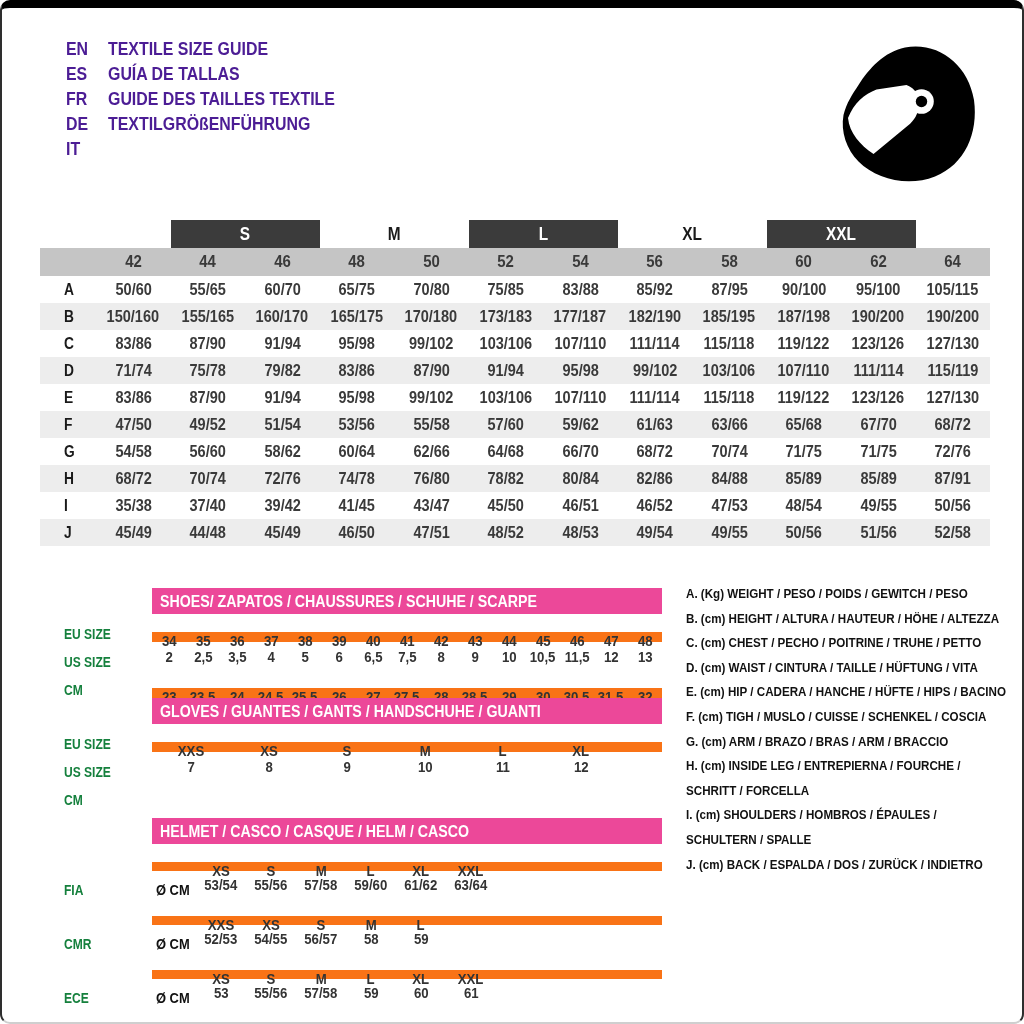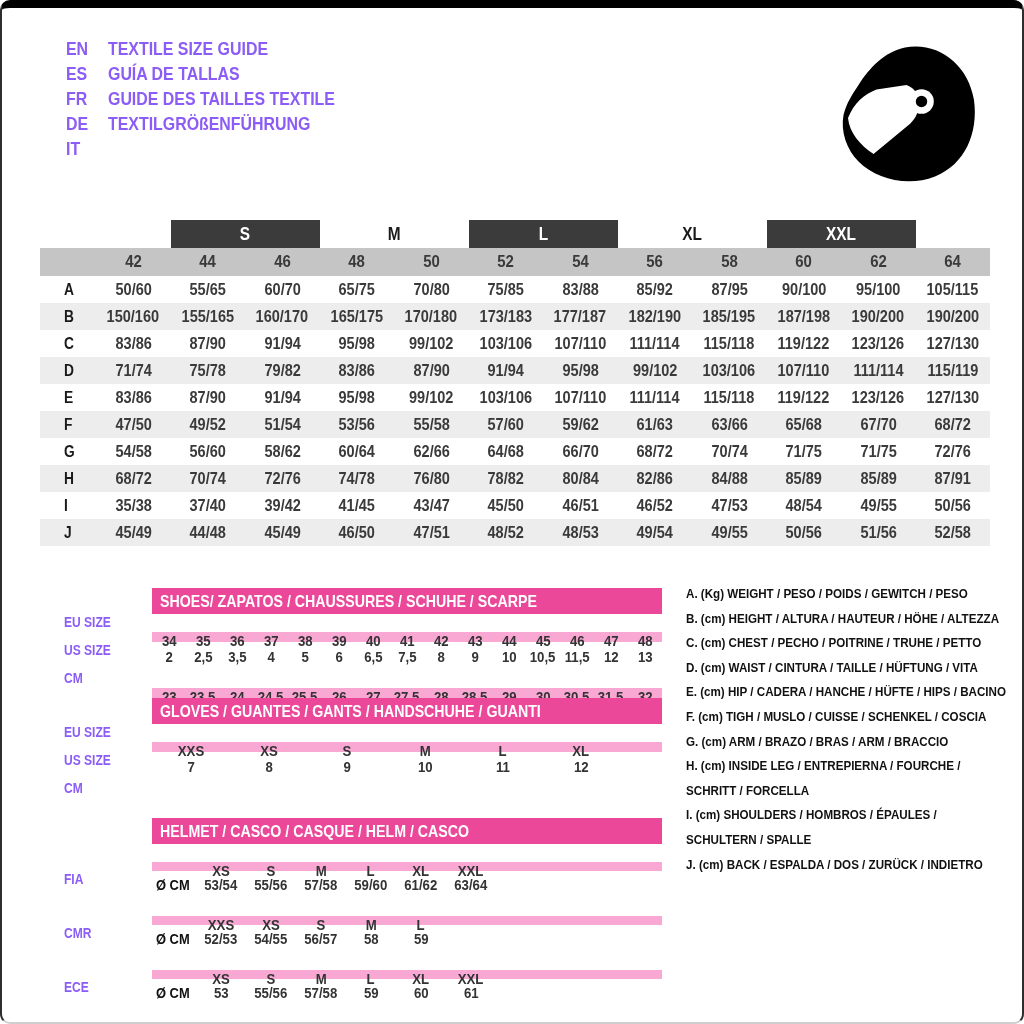--- a/index.html
+++ b/index.html
@@ -7,21 +7,21 @@
     position:relative;width:1024px;height:1024px;background:#fff;
     font-family:"Liberation Sans",sans-serif;font-weight:bold;color:#222;
     box-sizing:border-box;border:2px solid #2e2e2e;border-top:8px solid #000;
     border-bottom:2px solid #cfcfcf;border-radius:10px;overflow:hidden;
   }
   .cond{display:inline-block;transform:scaleX(.86);transform-origin:0 50%;white-space:nowrap;}
   .cndc{display:inline-block;transform:scaleX(.88);white-space:nowrap;}
 
   
   .langs{position:absolute;left:64px;top:28px;}
-  .lrow{display:flex;height:25px;align-items:center;font-size:18.5px;color:#8b5cf6;}
+  .lrow{display:flex;height:25px;align-items:center;font-size:18.5px;color:#4c1d95;}
   .lcode{width:42px;}
 
   
   .helmet-logo{position:absolute;left:834px;top:32px;width:150px;height:150px;}
 
   
   .maintbl{position:absolute;left:38px;top:212px;width:950px;}
   .grid13{display:grid;grid-template-columns:56px repeat(12,1fr);}
   .szrow{height:28px;}
   .szbar{grid-row:1;display:flex;align-items:center;justify-content:center;font-size:17.5px;}
@@ -34,28 +34,28 @@
   .numrow .c{font-size:17px;color:#3a3a3a;}
   .rl{display:flex;align-items:center;padding-left:24px;font-size:16px;color:#1a1a1a;}
 
   
   .btable{position:absolute;left:38px;width:622px;}
   #shoes{top:580px;} #gloves{top:690px;} #helmet{top:810px;}
   .tbar{margin-left:112px;width:510px;height:26px;background:#ec4899;color:#fff;
         display:flex;align-items:center;padding-left:8px;box-sizing:border-box;font-size:16.5px;}
   .srow{display:flex;height:28px;}
   #helmet .srow{height:27px;}
-  .slab{width:112px;display:flex;align-items:flex-start;padding-left:24px;box-sizing:border-box;font-size:14px;color:#8b5cf6;}
+  .slab{width:112px;display:flex;align-items:flex-end;padding-left:24px;box-sizing:border-box;font-size:14px;color:#15803d;}
   .scells{width:510px;display:grid;}
-  .scells.shaded{background:#f9a8d4;margin-top:18px;}
+  .scells.shaded{background:#f97316;margin-top:18px;}
   #shoes .scells{grid-template-columns:repeat(15,1fr);}
   #gloves .scells{grid-template-columns:repeat(6,78px) 1fr;}
   #helmet .scells{grid-template-columns:44px repeat(6,50px) 1fr;}
   .sc{display:flex;align-items:center;justify-content:center;font-size:15px;color:#333;}
-  .sc.unit{justify-content:flex-start;padding-left:4px;color:#111;}
+  .sc.unit{justify-content:flex-start;padding-left:4px;color:#111;align-items:flex-end;}
 
   
   .legend{position:absolute;left:684px;top:574px;font-size:13.5px;line-height:24.6px;color:#111;}
   .litem div{white-space:nowrap;}
 </style>
 </head>
 <body>
 
 <div class="page">
 

